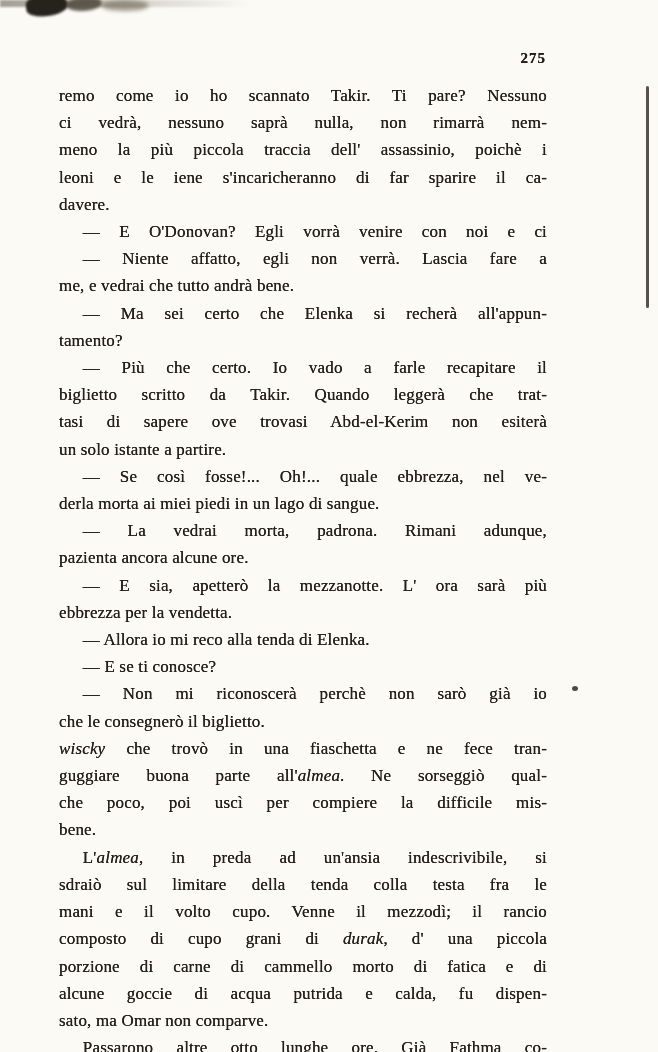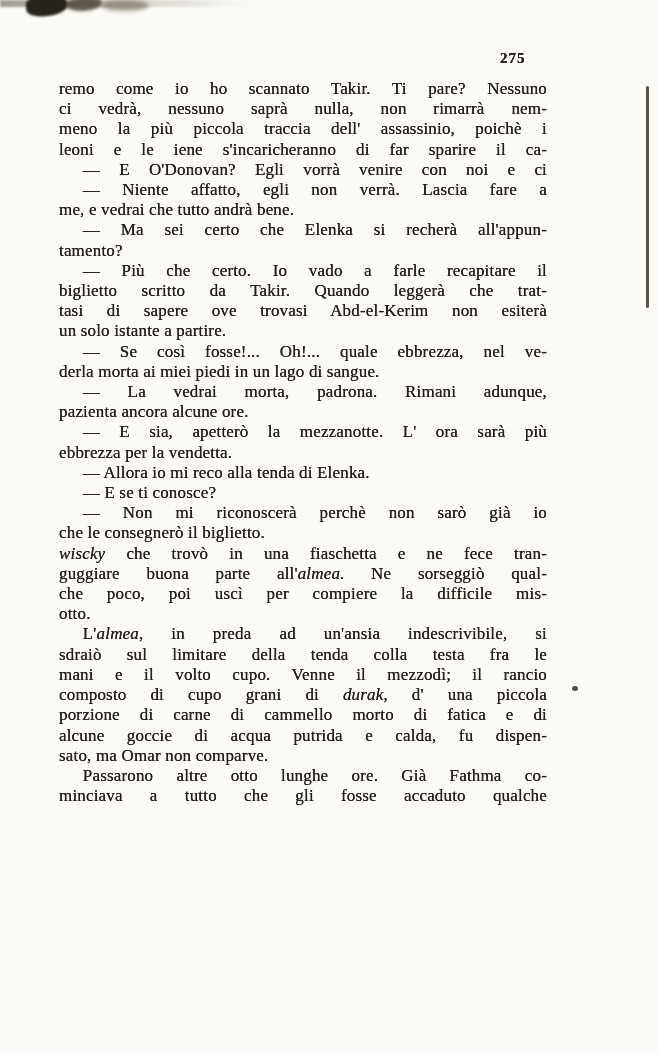--- a/index.html
+++ b/index.html
@@ -20,41 +20,42 @@
   }
   .scan-page {
     position: absolute;
     inset: 0;
   }
   .page-number {
     position: absolute;
     top: 50px;
     left: 500px;
     width: 46px;
-    text-align: left;
+    text-align: right;
     font-size: 15px;
     font-weight: bold;
     letter-spacing: 1px;
     color: var(--ink);
     text-shadow: 0 0 0.4px currentColor;
   }
   .text-block {
     position: absolute;
     top: 79px;
     left: 59px;
     width: 488px;
     font-size: 17px;
     line-height: 20.2px;
     letter-spacing: 0.01em;
     text-shadow: 0 0 0.4px currentColor;
   }
   .line {
     text-align: justify;
     text-align-last: justify;
     white-space: nowrap;
+    margin-top: 7px;
   }
   .line.end {
     text-align-last: left;
   }
   .line.indent {
     text-indent: 1.4em;
   }
   .it {
     font-style: italic;
   }
@@ -112,20 +113,21 @@
   <div class="artifact edge-line"></div>
   <div class="artifact speck"></div>
 
   <div class="page-number">275</div>
 
   <div class="text-block">
       <div class="line"><span class="">remo come io ho scannato Takir. Ti pare? Nessuno</span></div>
       <div class="line"><span class="">ci vedrà, nessuno saprà nulla, non rimarrà nem-</span></div>
       <div class="line"><span class="">meno la più piccola traccia dell' assassinio, poichè i</span></div>
       <div class="line"><span class="">leoni e le iene s'incaricheranno di far sparire il ca-</span></div>
+      <div class="line end"><span class="">davere.</span></div>
       <div class="line indent"><span class="">— E O'Donovan? Egli vorrà venire con noi e ci</span></div>
       <div class="line indent"><span class="">— Niente affatto, egli non verrà. Lascia fare a</span></div>
       <div class="line end"><span class="">me, e vedrai che tutto andrà bene.</span></div>
       <div class="line indent"><span class="">— Ma sei certo che Elenka si recherà all'appun-</span></div>
       <div class="line end"><span class="">tamento?</span></div>
       <div class="line indent"><span class="">— Più che certo. Io vado a farle recapitare il</span></div>
       <div class="line"><span class="">biglietto scritto da Takir. Quando leggerà che trat-</span></div>
       <div class="line"><span class="">tasi di sapere ove trovasi Abd-el-Kerim non esiterà</span></div>
       <div class="line end"><span class="">un solo istante a partire.</span></div>
       <div class="line indent"><span class="">— Se così fosse!... Oh!... quale ebbrezza, nel ve-</span></div>
@@ -134,21 +136,21 @@
       <div class="line end"><span class="">pazienta ancora alcune ore.</span></div>
       <div class="line indent"><span class="">— E sia, apetterò la mezzanotte. L' ora sarà più</span></div>
       <div class="line end"><span class="">ebbrezza per la vendetta.</span></div>
       <div class="line indent end"><span class="">— Allora io mi reco alla tenda di Elenka.</span></div>
       <div class="line indent end"><span class="">— E se ti conosce?</span></div>
       <div class="line indent"><span class="">— Non mi riconoscerà perchè non sarò già io</span></div>
       <div class="line end"><span class="">che le consegnerò il biglietto.</span></div>
       <div class="line"><span class="it">wiscky</span><span class=""> che trovò in una fiaschetta e ne fece tran-</span></div>
       <div class="line"><span class="">guggiare buona parte all'</span><span class="it">almea</span><span class="">. Ne sorseggiò qual-</span></div>
       <div class="line"><span class="">che poco, poi uscì per compiere la difficile mis-</span></div>
-      <div class="line end"><span class="">otto.</span></div>
+      <div class="line end"><span class="">bene.</span></div>
       <div class="line indent"><span class="">L'</span><span class="it">almea</span><span class="">, in preda ad un'ansia indescrivibile, si</span></div>
       <div class="line"><span class="">sdraiò sul limitare della tenda colla testa fra le</span></div>
       <div class="line"><span class="">mani e il volto cupo. Venne il mezzodì; il rancio</span></div>
       <div class="line"><span class="">composto di cupo grani di </span><span class="it">durak</span><span class="">, d' una piccola</span></div>
       <div class="line"><span class="">porzione di carne di cammello morto di fatica e di</span></div>
       <div class="line"><span class="">alcune goccie di acqua putrida e calda, fu dispen-</span></div>
       <div class="line end"><span class="">sato, ma Omar non comparve.</span></div>
       <div class="line indent"><span class="">Passarono altre otto lunghe ore. Già Fathma co-</span></div>
       <div class="line"><span class="">minciava a tutto che gli fosse accaduto qualche</span></div>
     </div>

